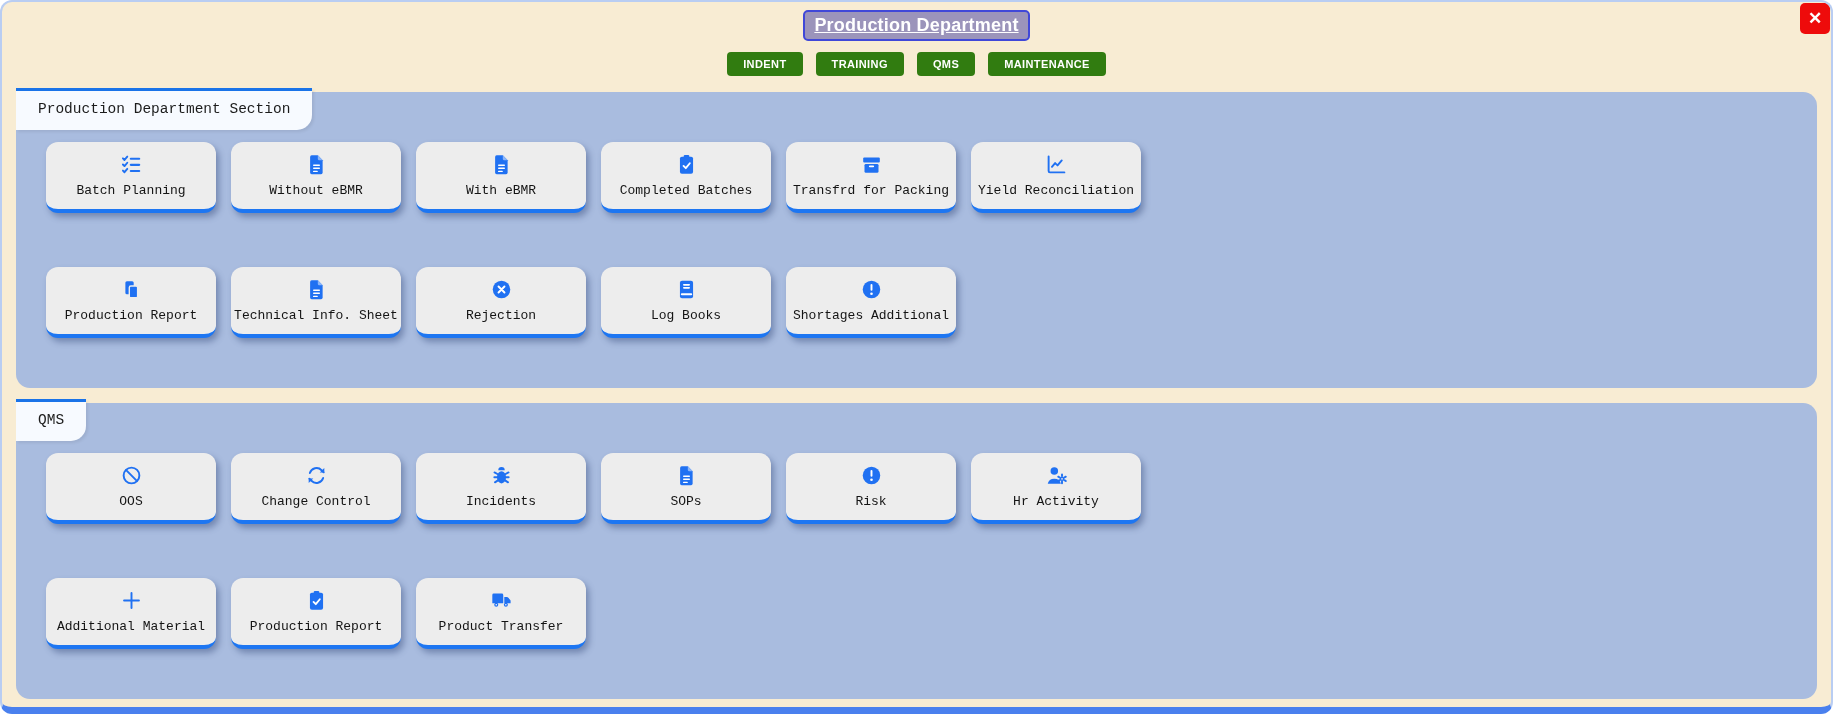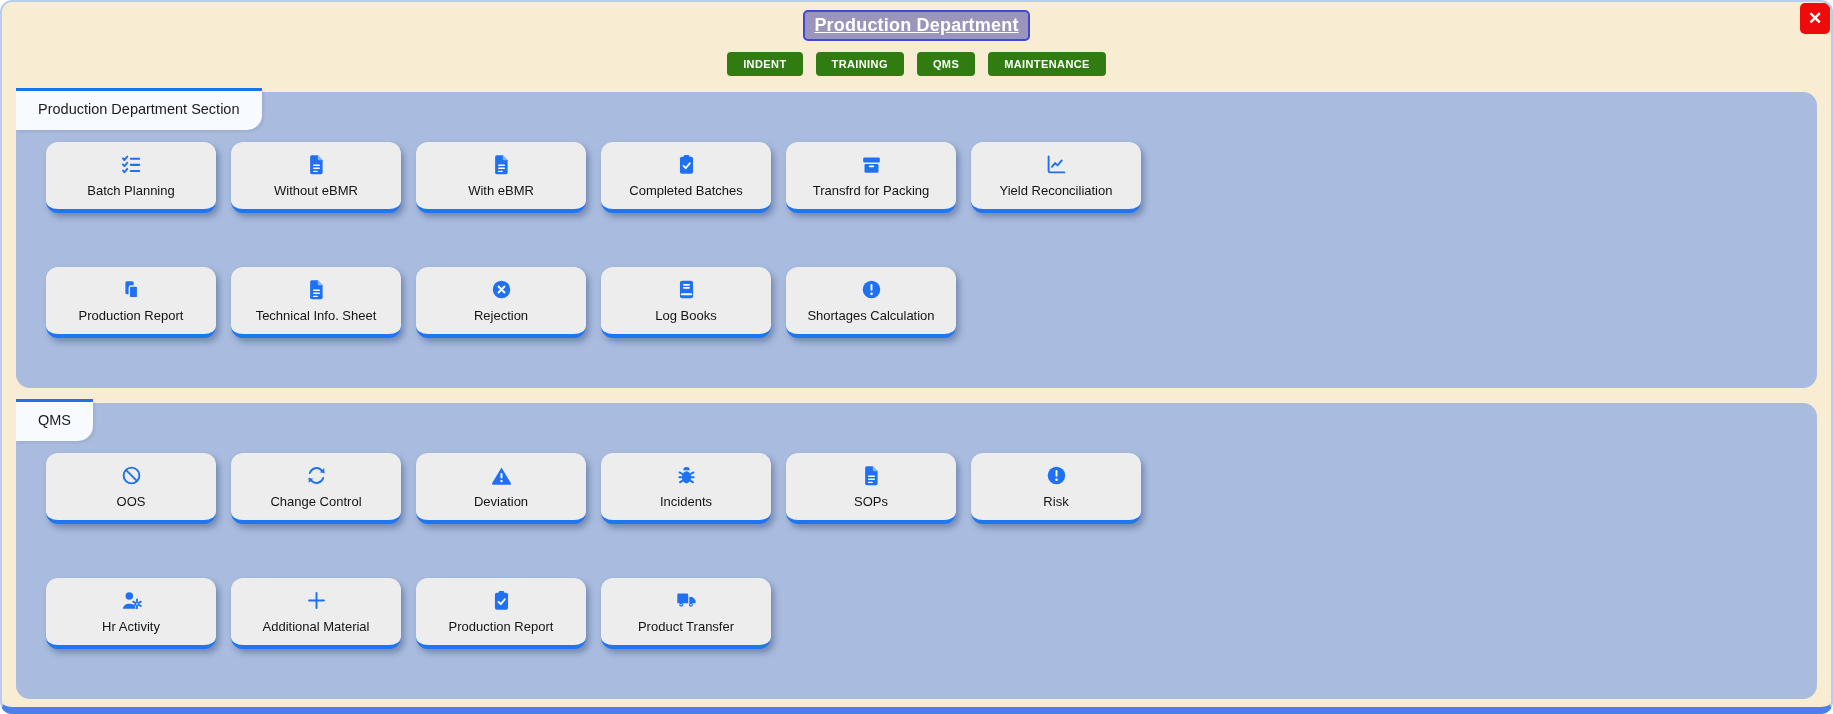--- a/index.html
+++ b/index.html
@@ -35,21 +35,21 @@
     font-size:18px; font-weight:600; letter-spacing:.2px;text-decoration:underline;
   }
   .nav-row { display:flex; justify-content:center; gap:13px; margin-top:11px; }
   .nav-btn {
     background:#317c10; color:#fff;
     border:none; border-radius:4px;
     font-family:inherit; font-size:11px; font-weight:700; letter-spacing:.4px;
     padding:6px 16px; cursor:pointer;
   }
   .sections { padding:16px 14px 0 14px; }
-  .section { position:relative; }
+  .section { position:relative;font-family:Liberation Mono, monospace; }
   .section + .section { margin-top:15px; }
   .tab {
     position:absolute; top:-4px; left:0; z-index:2;
     background:#f7faff;
     border-top:3px solid #1a73e8;
     border-radius:0 0 15px 0;
     padding:9px 22px 12px 22px;
     box-shadow:2px 2px 3px rgba(0,0,0,.07);
     cursor:pointer;
   }
@@ -212,21 +212,21 @@
     <span class="tlabel">Log Books</span>
   </button>
             <button class="tile">
     <span class="ticon">
                 <svg viewBox="0 0 24 24">
                   <circle cx="12" cy="12" r="10"></circle>
                   <rect x="10.9" y="5.8" width="2.2" height="7.6" rx="1.1" fill="#fff"></rect>
                   <circle cx="12" cy="16.9" r="1.5" fill="#fff"></circle>
                 </svg>
               </span>
-    <span class="tlabel">Shortages Calculation</span>
+    <span class="tlabel">Shortages Additional</span>
   </button>
           </div>
     </div>
   </section>
       <section class="section">
     <div class="tab">
       <span class="tab-label">QMS</span>
     </div>
     <div class="panel">
       <div class="grid">
@@ -242,30 +242,20 @@
             <button class="tile">
     <span class="ticon">
                 <svg viewBox="0 0 24 24">
                   <path class="s" d="M4.4 9.2a8 8 0 0 1 13.4-3.2l2.4 2.4"></path>
                   <path d="M20.9 3.5v5.2h-5.2z"></path>
                   <path class="s" d="M19.6 14.8a8 8 0 0 1-13.4 3.2l-2.4-2.4"></path>
                   <path d="M3.1 20.5v-5.2h5.2z"></path>
                 </svg>
               </span>
     <span class="tlabel">Change Control</span>
-  </button>
-            <button class="tile">
-    <span class="ticon">
-                <svg viewBox="0 0 24 24">
-                  <path d="M12 2.8l10.6 17.8a1.3 1.3 0 0 1-1.1 2H2.5a1.3 1.3 0 0 1-1.1-2z"></path>
-                  <rect x="10.9" y="9" width="2.2" height="6.3" rx="1.1" fill="#fff"></rect>
-                  <circle cx="12" cy="18.4" r="1.4" fill="#fff"></circle>
-                </svg>
-              </span>
-    <span class="tlabel">Deviation</span>
   </button>
             <button class="tile">
     <span class="ticon">
                 <svg viewBox="0 0 24 24">
                   <ellipse cx="12" cy="14" rx="5.2" ry="7"></ellipse>
                   <path d="M8.3 6a3.7 3.7 0 0 1 7.4 0z"></path>
                   <path class="s" d="M4 8.5l3.3 1.8M3.8 14h3.2M4.5 19.8l3-2M20 8.5l-3.3 1.8M20.2 14h-3.2M19.5 19.8l-3-2"></path>
                 </svg>
               </span>
     <span class="tlabel">Incidents</span>

